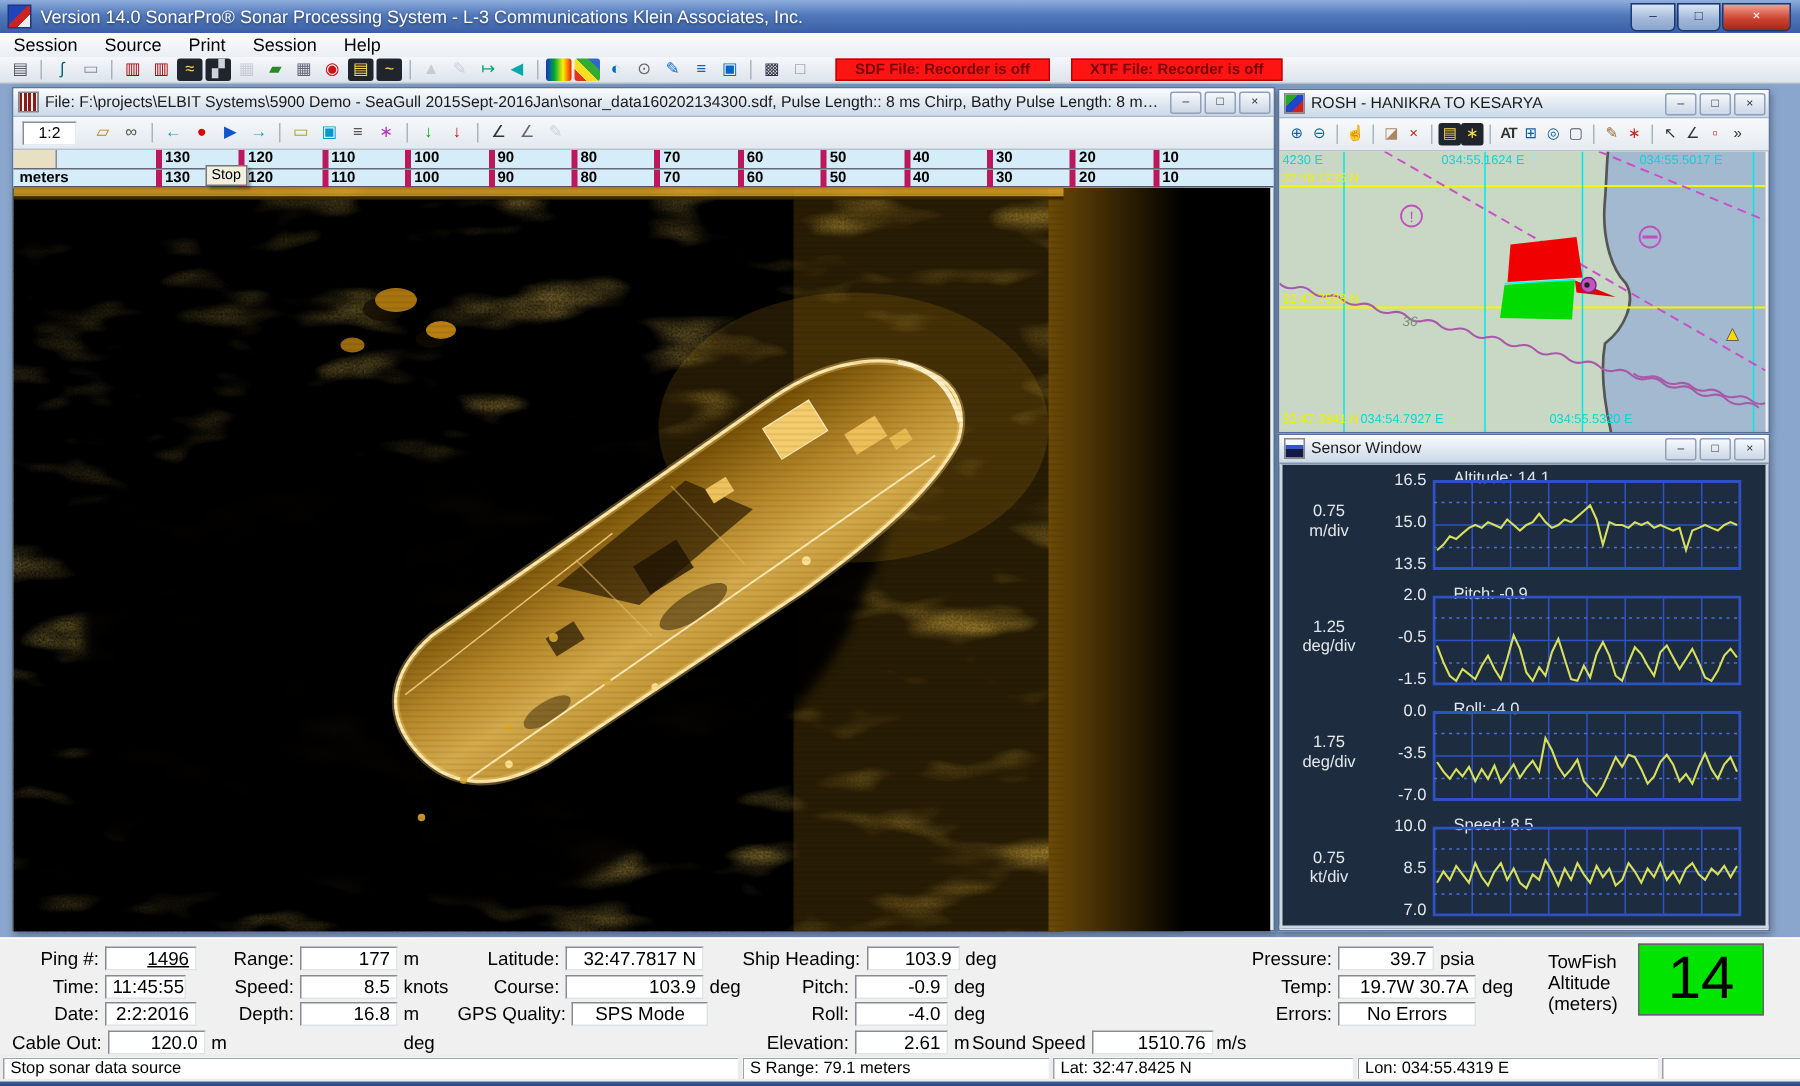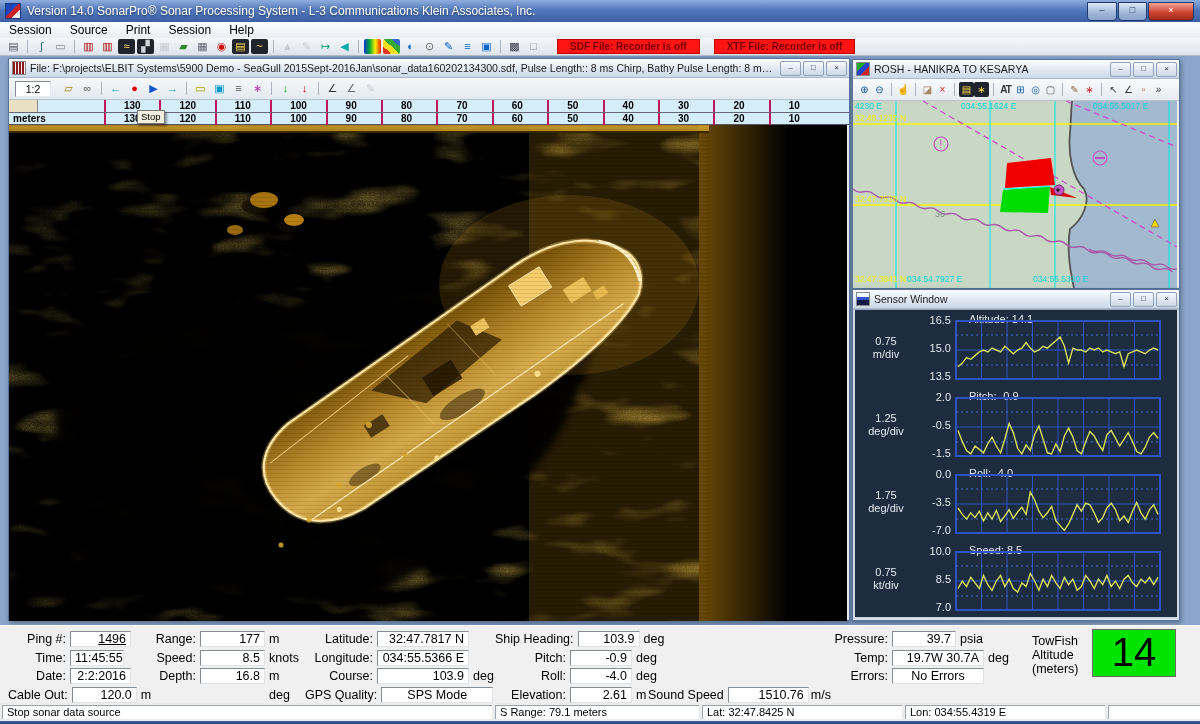--- a/index.html
+++ b/index.html
@@ -55,21 +55,21 @@
   .sonar-toolbar{height:21px;background:linear-gradient(#f6f8fa,#e3e9f0);
     border-bottom:1px solid #b8c2cc;display:flex;align-items:center;padding-left:6px;}
   #zoombox{width:34px;height:14px;background:#fff;border:1px solid;
     border-color:#848c94 #e6eaee #e6eaee #848c94;font-size:10.5px;line-height:14px;
     text-align:center;margin-right:8px;flex:none;}
   .ruler{position:relative;height:24px;background:#d5ecf9;border-bottom:1px solid #556;
     font-weight:bold;font-size:10px;}
   .rrow{position:absolute;left:0;right:0;height:12px;overflow:hidden;}
   #ruler-row1{top:0;border-bottom:1px solid #667;}
   #ruler-row2{top:13px;}
-  .rcell{position:absolute;top:0;width:54px;border-left:2px solid #be185d;padding-left:18px;
+  .rcell{position:absolute;top:0;width:54px;border-left:4px solid #be185d;padding-left:2px;
     height:12px;line-height:11px;}
   .rcorner{position:absolute;left:0;top:0;width:28px;height:12px;background:#e9e0c4;
     border-right:1px solid #889;}
   .meters{position:absolute;left:4px;top:0;line-height:12px;}
   .tooltip{position:absolute;left:128px;top:10px;background:#f2efdf;border:1px solid #777;
     padding:0 3px;font-size:9.5px;font-weight:normal;line-height:12px;
     box-shadow:2px 2px 2px rgba(0,0,0,.35);z-index:5;}
   #sonar-img{display:block;}
   
   #map-win{left:852px;top:3px;width:326px;height:228px;}
@@ -556,31 +556,27 @@
           <span class="fbox" style="width: 65px; visibility: hidden;"></span>
           <span class="funit">deg</span>
         </div>
       </div>
       <div class="fcol" style="left: 305px;">
         <div class="frow">
           <span class="flabel" style="min-width: 68px;">Latitude:</span>
           <span class="fbox" style="width: 92px;">32:47.7817 N</span>
         </div>
         <div class="frow">
-          <span class="flabel" style="min-width: 68px;">Longitude:</span>
-          <span class="fbox" style="width: 92px;">034:55.5366 E</span>
-        </div>
-        <div class="frow">
           <span class="flabel" style="min-width: 68px;">Course:</span>
           <span class="fbox" style="width: 92px;">103.9</span>
           <span class="funit">deg</span>
         </div>
         <div class="frow">
           <span class="flabel" style="min-width: 68px;">GPS Quality:</span>
-          <span class="fbox" style="width: 112px; text-align: center;">SPS Mode</span>
+          <span class="fbox" style="width: 91px; text-align: center;">SPS Mode</span>
         </div>
       </div>
       <div class="fcol" style="left: 495px;">
         <div class="frow">
           <span class="flabel" style="min-width: 71px;">Ship Heading:</span>
           <span class="fbox" style="width: 62px;">103.9</span>
           <span class="funit">deg</span>
         </div>
         <div class="frow">
           <span class="flabel" style="min-width: 71px;">Pitch:</span>

